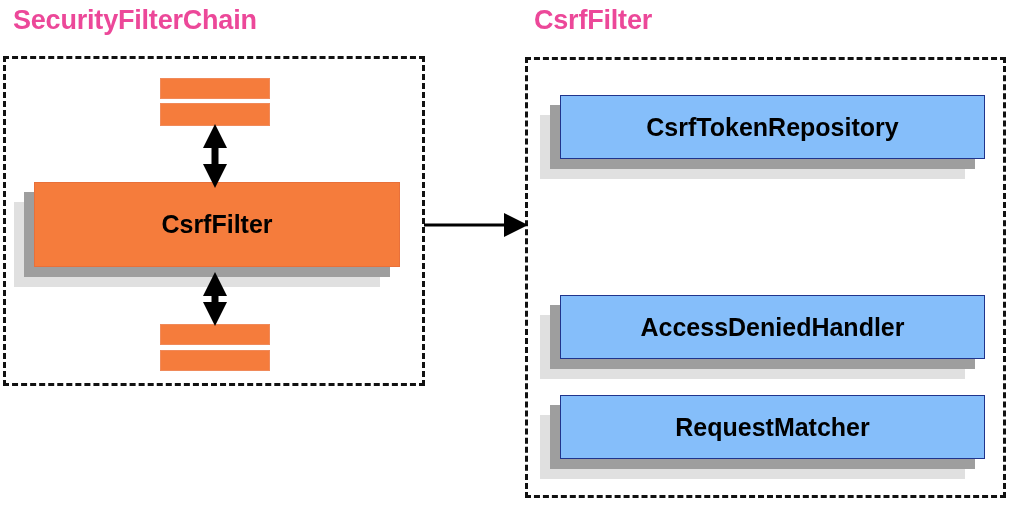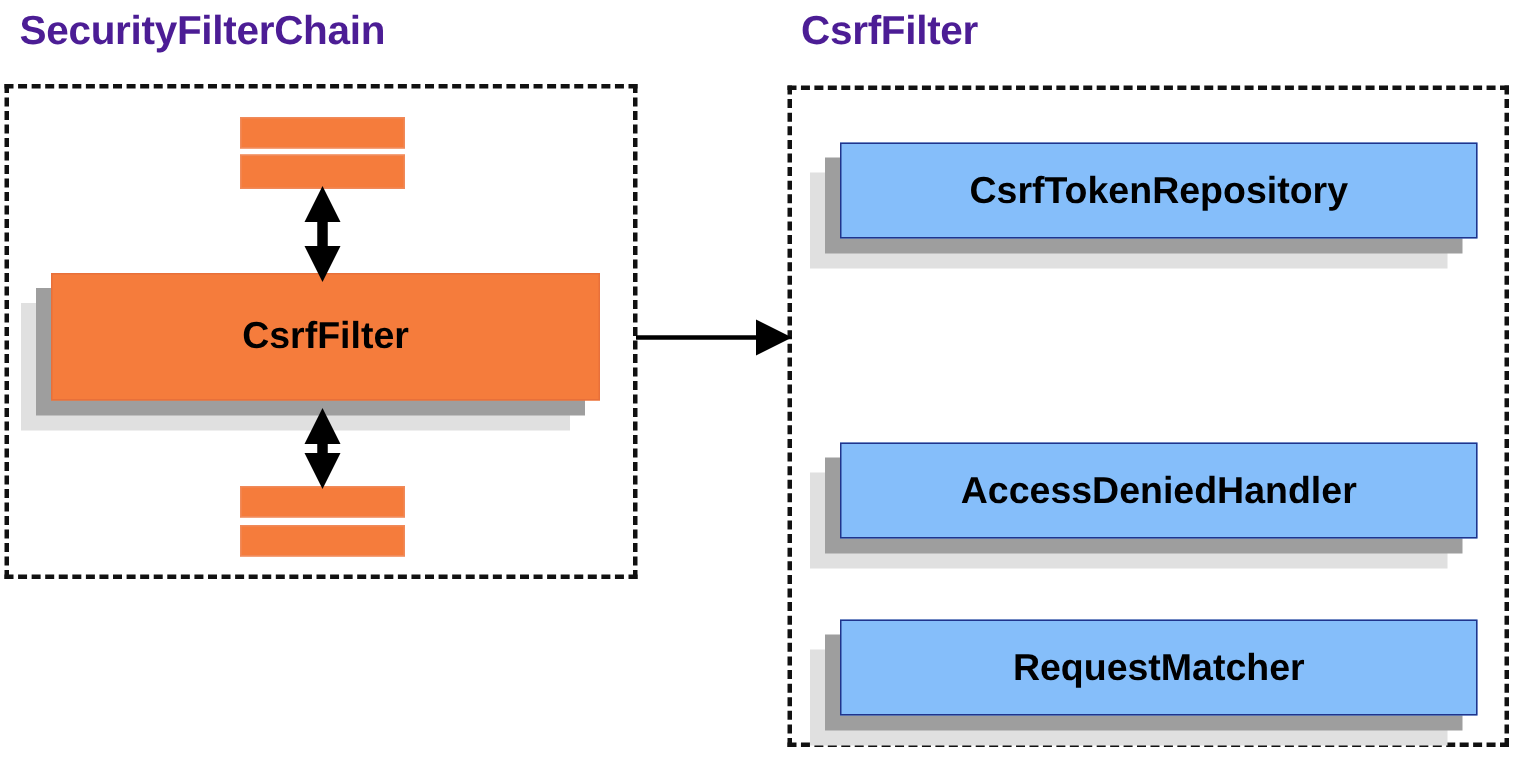--- a/index.html
+++ b/index.html
@@ -17,21 +17,21 @@
     background: #ffffff;
     overflow: hidden;
   }
 
   
   .panel-title {
     position: absolute;
     font-weight: bold;
     font-size: 27px;
     line-height: 32px;
-    color: #4c1d95;
+    color: #ec4899;
     letter-spacing: -0.2px;
     white-space: nowrap;
   }
   #title-left  { left: 13px;  top: 4px; }
   #title-right { left: 534px; top: 4px; }
 
   
   .dashed-box {
     position: absolute;
     box-sizing: border-box;
@@ -111,21 +111,21 @@
     width: 1010px;
     height: 505px;
     pointer-events: none;
   }
 
   
   .blue-card { left: 560px; width: 425px; height: 64px; }
   #blue-card-0 { top: 95px; }
   #blue-card-1 { top: 195px; }
   #blue-card-2 { top: 295px; }
-  #blue-card-3 { top: 413px; }
+  #blue-card-3 { top: 395px; }
 </style>
 </head>
 <body>
 
 <div id="canvas">
 
   <div class="panel-title" id="title-left">SecurityFilterChain</div>
 
   <div class="panel-title" id="title-right">CsrfFilter</div>
 

